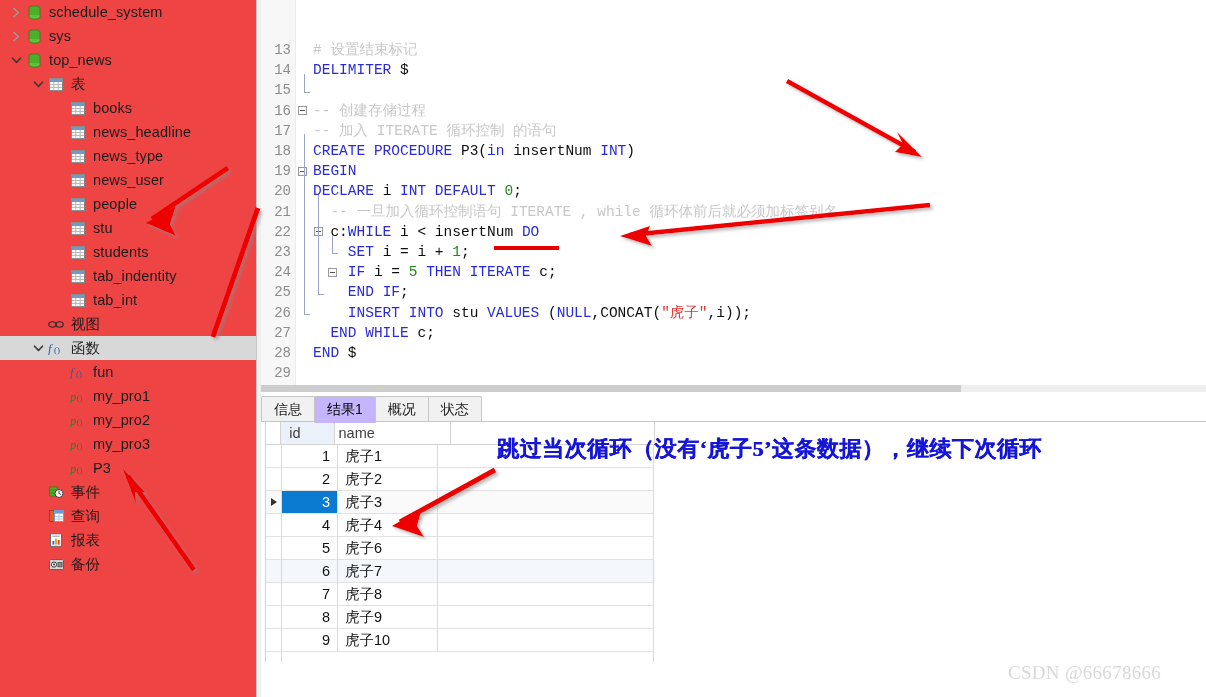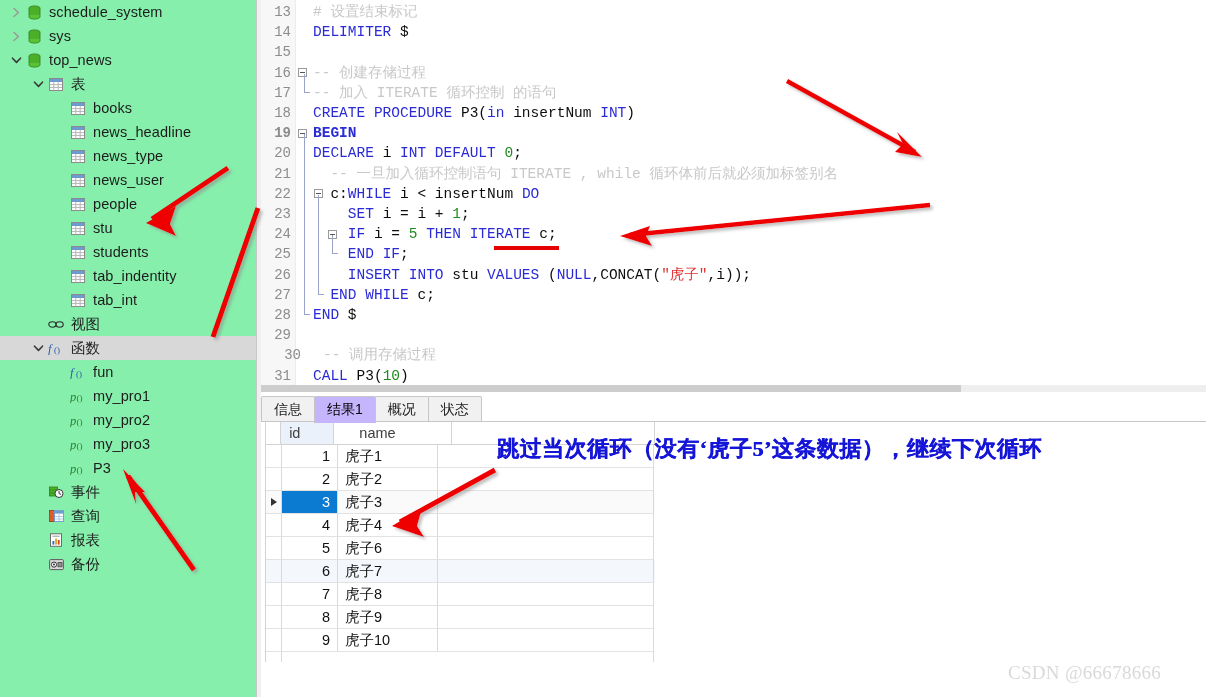--- a/index.html
+++ b/index.html
@@ -8,21 +8,21 @@
     background:#ffffff;
     font-family:"Liberation Sans","DejaVu Sans",sans-serif;
     font-size:14px;color:#1a1a1a;
     position:relative;
   }
   #root{position:relative;width:1206px;height:697px;}
 
   
   #sidebar{
     position:absolute;left:0;top:0;width:256px;height:697px;
-    background:#86efac;overflow:hidden;
+    background:#ef4444;overflow:hidden;
   }
   #sidebar-divider{
     position:absolute;left:256px;top:0;width:1px;height:697px;background:#c8c8c8;
   }
   #sidebar-divider2{
     position:absolute;left:257px;top:0;width:4px;height:697px;background:#f0f0f0;
   }
   .tree-row{
     position:relative;height:24px;line-height:24px;
     display:flex;align-items:center;white-space:nowrap;
@@ -46,21 +46,21 @@
     background:#ffffff;overflow:hidden;
     font-family:"Liberation Mono","DejaVu Sans Mono",monospace;
     font-size:14.5px;
   }
   #gutter{
     position:absolute;left:0;top:0;width:34px;height:392px;
     background:#f7f7f7;
   }
   #gutter-edge{position:absolute;left:34px;top:0;width:1px;height:392px;background:#ececec;}
   .code-line{
-    position:relative;height:20.2px;line-height:20.2px;white-space:pre;
+    position:relative;height:20.2px;line-height:20.2px;white-space:pre;margin-top:38px;
   }
   .ln{
     position:absolute;left:0;width:30px;text-align:right;
     color:#8c8c8c;font-size:14px;
     font-family:"Liberation Mono","DejaVu Sans Mono",monospace;
   }
   .fold{
     position:absolute;left:35px;width:13px;height:20.2px;
     display:flex;align-items:center;justify-content:center;
   }
@@ -114,21 +114,21 @@
     border-left:1px solid #d3d3d3;border-top:0;
     box-sizing:border-box;
   }
   .grid-head{display:flex;height:23px;background:#fff;}
   .gh-cell{
     box-sizing:border-box;border-right:1px solid #d3d3d3;border-bottom:1px solid #d3d3d3;
     font-size:14.5px;line-height:22px;color:#404040;
   }
   .gh-marker{width:16px;background:#fff;}
   .gh-id{width:56px;padding-left:8px;background:#eaf1fa;}
-  .gh-name{width:123px;padding-left:25px;background:#fff;}
+  .gh-name{width:123px;padding-left:4px;background:#fff;}
   .gh-rest{width:216px;background:#fff;}
 
   .grid-row{display:flex;height:23px;background:#fff;}
   .grid-row.alt{background:#f4f8fd;}
   .gc{
     box-sizing:border-box;border-right:1px solid #d9d9d9;border-bottom:1px solid #e2e2e2;
     font-size:14.5px;line-height:22px;color:#111;
   }
   .gc-marker{width:16px;display:flex;align-items:center;justify-content:center;}
   .gc-id{width:56px;text-align:right;padding-right:7px;}
@@ -488,21 +488,21 @@
   <div id="editor">
     <div id="gutter"></div>
     <div id="gutter-edge"></div>
     <div id="code-lines">
         <div class="code-line" style="top: 2px; position: absolute; left: 0px; right: 0px;"><span class="ln">13</span><span class="code-txt"><span class="cmt">#&nbsp;设置结束标记</span></span></div>
         <div class="code-line" style="top: 22.2px; position: absolute; left: 0px; right: 0px;"><span class="ln">14</span><span class="code-txt"><span class="kw">DELIMITER</span>&nbsp;<span class="plain">$</span></span></div>
         <div class="code-line" style="top: 42.4px; position: absolute; left: 0px; right: 0px;"><span class="ln">15</span><span class="code-txt"></span></div>
         <div class="code-line" style="top: 62.6px; position: absolute; left: 0px; right: 0px;"><span class="ln">16</span><span class="fold"><span class="fold-box"></span></span><span class="code-txt"><span class="cmt">--&nbsp;创建存储过程</span></span></div>
         <div class="code-line" style="top: 82.8px; position: absolute; left: 0px; right: 0px;"><span class="ln">17</span><span class="code-txt"><span class="cmt">--&nbsp;加入&nbsp;ITERATE&nbsp;循环控制&nbsp;的语句</span></span></div>
         <div class="code-line" style="top: 103px; position: absolute; left: 0px; right: 0px;"><span class="ln">18</span><span class="code-txt"><span class="kw">CREATE</span>&nbsp;<span class="kw">PROCEDURE</span>&nbsp;<span class="plain">P3</span><span class="plain">(</span><span class="kw">in</span>&nbsp;<span class="plain">insertNum</span>&nbsp;<span class="kw">INT</span><span class="plain">)</span></span></div>
-        <div class="code-line" style="top: 123.2px; position: absolute; left: 0px; right: 0px; font-weight: bold;"><span class="ln">19</span><span class="fold"><span class="fold-box"></span></span><span class="code-txt"><span class="kw">BEGIN</span></span></div>
+        <div class="code-line" style="top: 123.2px; position: absolute; left: 0px; right: 0px;"><span class="ln">19</span><span class="fold"><span class="fold-box"></span></span><span class="code-txt"><span class="kw">BEGIN</span></span></div>
         <div class="code-line" style="top: 143.4px; position: absolute; left: 0px; right: 0px;"><span class="ln">20</span><span class="code-txt"><span class="kw">DECLARE</span>&nbsp;<span class="plain">i</span>&nbsp;<span class="kw">INT</span>&nbsp;<span class="kw">DEFAULT</span>&nbsp;<span class="num">0</span><span class="plain">;</span></span></div>
         <div class="code-line" style="top: 163.6px; position: absolute; left: 0px; right: 0px;"><span class="ln">21</span><span class="code-txt"><span class="cmt">&nbsp;&nbsp;--&nbsp;一旦加入循环控制语句&nbsp;ITERATE&nbsp;,&nbsp;while&nbsp;循环体前后就必须加标签别名</span></span></div>
         <div class="code-line" style="top: 183.8px; position: absolute; left: 0px; right: 0px;"><span class="ln">22</span><span class="fold" style="left: 51px;"><span class="fold-box"></span></span><span class="code-txt">&nbsp;&nbsp;<span class="plain">c</span><span class="plain">:</span><span class="kw">WHILE</span>&nbsp;<span class="plain">i</span>&nbsp;<span class="plain">&lt;</span>&nbsp;<span class="plain">insertNum</span>&nbsp;<span class="kw">DO</span></span></div>
         <div class="code-line" style="top: 204px; position: absolute; left: 0px; right: 0px;"><span class="ln">23</span><span class="code-txt">&nbsp;&nbsp;&nbsp;&nbsp;<span class="kw">SET</span>&nbsp;<span class="plain">i</span>&nbsp;<span class="plain">=</span>&nbsp;<span class="plain">i</span>&nbsp;<span class="plain">+</span>&nbsp;<span class="num">1</span><span class="plain">;</span></span></div>
         <div class="code-line" style="top: 224.2px; position: absolute; left: 0px; right: 0px;"><span class="ln">24</span><span class="fold" style="left: 65px;"><span class="fold-box"></span></span><span class="code-txt">&nbsp;&nbsp;&nbsp;&nbsp;<span class="kw">IF</span>&nbsp;<span class="plain">i</span>&nbsp;<span class="plain">=</span>&nbsp;<span class="num">5</span>&nbsp;<span class="kw">THEN</span>&nbsp;<span class="kw">ITERATE</span>&nbsp;<span class="plain">c</span><span class="plain">;</span></span></div>
         <div class="code-line" style="top: 244.4px; position: absolute; left: 0px; right: 0px;"><span class="ln">25</span><span class="code-txt">&nbsp;&nbsp;&nbsp;&nbsp;<span class="kw">END</span>&nbsp;<span class="kw">IF</span><span class="plain">;</span></span></div>
         <div class="code-line" style="top: 264.6px; position: absolute; left: 0px; right: 0px;"><span class="ln">26</span><span class="code-txt">&nbsp;&nbsp;&nbsp;&nbsp;<span class="kw">INSERT</span>&nbsp;<span class="kw">INTO</span>&nbsp;<span class="plain">stu</span>&nbsp;<span class="kw">VALUES</span>&nbsp;<span class="plain">(</span><span class="kw">NULL</span><span class="plain">,</span><span class="plain">CONCAT</span><span class="plain">(</span><span class="str">"虎子"</span><span class="plain">,</span><span class="plain">i</span><span class="plain">)</span><span class="plain">)</span><span class="plain">;</span></span></div>
         <div class="code-line" style="top: 284.8px; position: absolute; left: 0px; right: 0px;"><span class="ln">27</span><span class="code-txt">&nbsp;&nbsp;<span class="kw">END</span>&nbsp;<span class="kw">WHILE</span>&nbsp;<span class="plain">c</span><span class="plain">;</span></span></div>
         <div class="code-line" style="top: 305px; position: absolute; left: 0px; right: 0px;"><span class="ln">28</span><span class="code-txt"><span class="kw">END</span>&nbsp;<span class="plain">$</span></span></div>
         <div class="code-line" style="top: 325.2px; position: absolute; left: 0px; right: 0px;"><span class="ln">29</span><span class="code-txt"></span></div>

